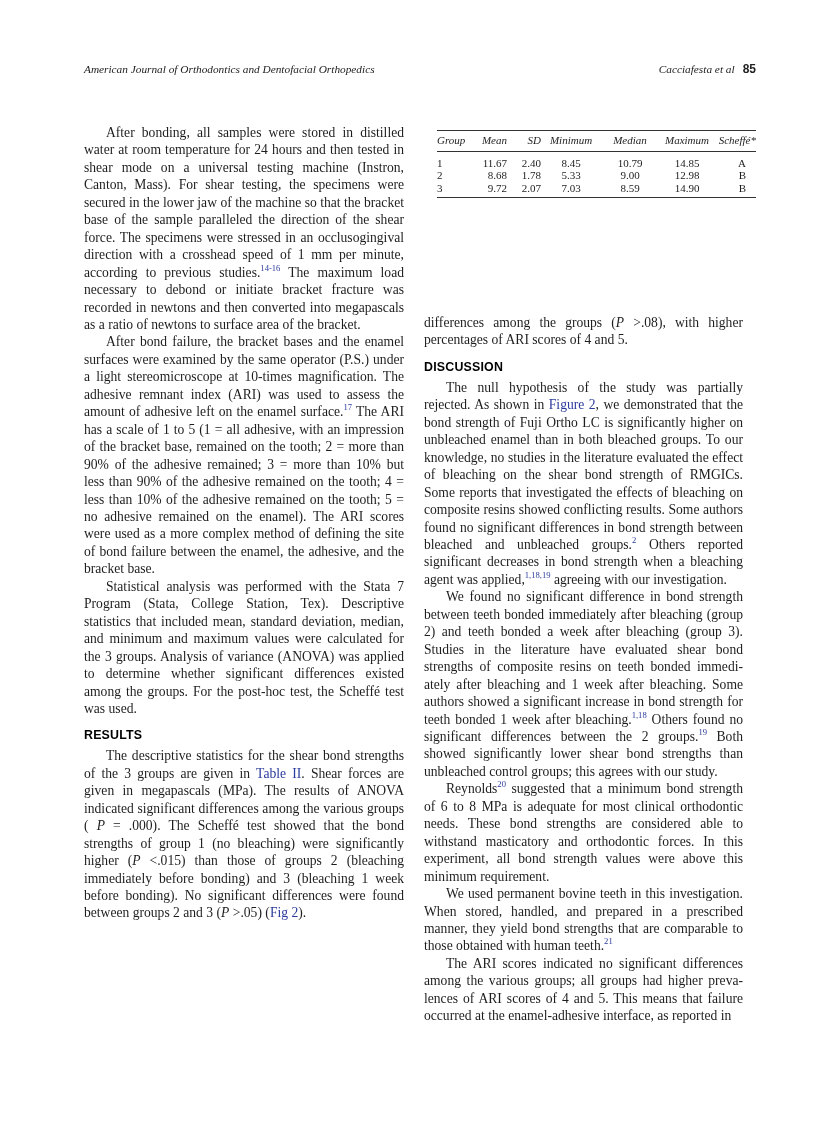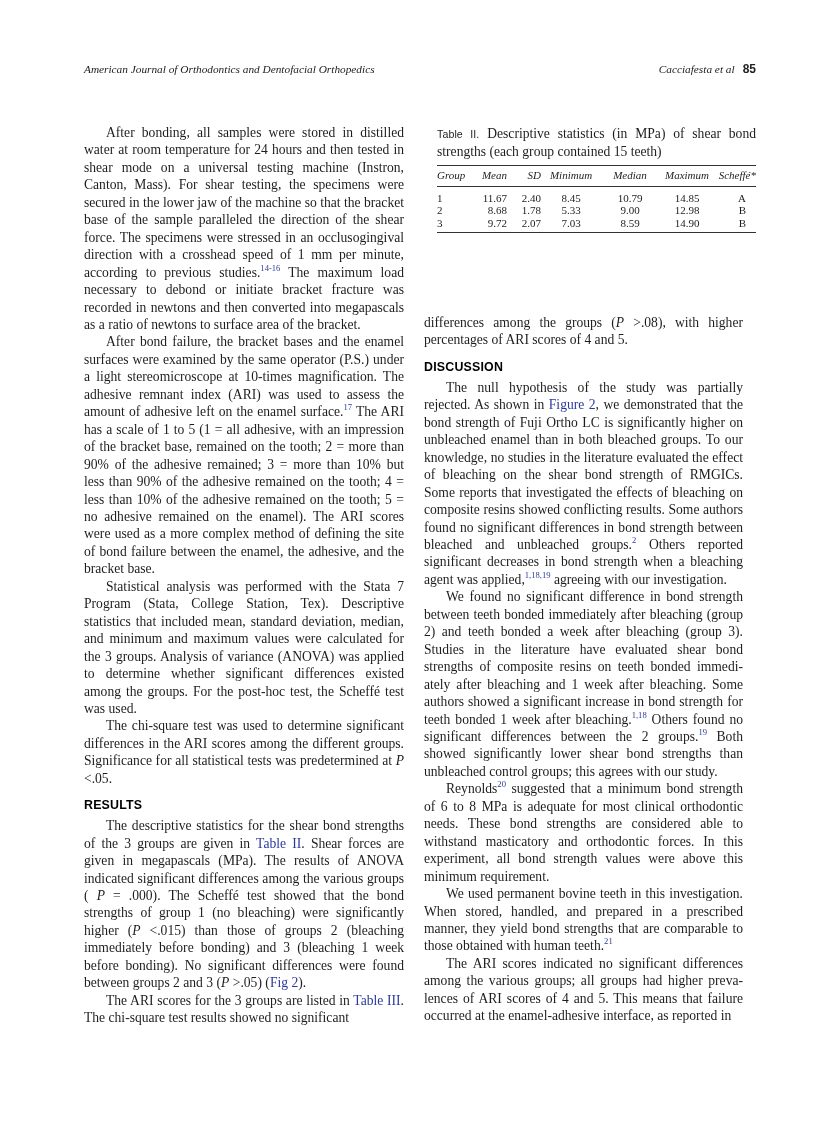--- a/index.html
+++ b/index.html
@@ -53,28 +53,25 @@
     </div>
     <div class="right">
       <span>Cacciafesta et al</span><span class="pageno">85</span>
     </div>
   </div>
 
   <div class="col col-left">
     <p><span>After bonding, all samples were stored in distilled water at room temperature for 24 hours and then tested in shear mode on a universal testing machine (Instron, Canton, Mass). For shear testing, the specimens were secured in the lower jaw of the machine so that the bracket base of the sample paralleled the direction of the shear force. The specimens were stressed in an occlusogingival direction with a crosshead speed of 1 mm per minute, according to previous studies.</span><sup class="link">14-16</sup><span> The maximum load necessary to debond or initiate bracket fracture was recorded in newtons and then converted into megapascals as a ratio of newtons to surface area of the bracket.</span></p>
     <p><span>After bond failure, the bracket bases and the enamel surfaces were examined by the same operator (P.S.) under a light stereomicroscope at 10-times magnification. The adhesive remnant index (ARI) was used to assess the amount of adhesive left on the enamel surface.</span><sup class="link">17</sup><span> The ARI has a scale of 1 to 5 (1 = all adhesive, with an impression of the bracket base, remained on the tooth; 2 = more than 90% of the adhesive remained; 3 = more than 10% but less than 90% of the adhesive remained on the tooth; 4 = less than 10% of the adhesive remained on the tooth; 5 = no adhesive remained on the enamel). The ARI scores were used as a more complex method of defining the site of bond failure between the enamel, the adhesive, and the bracket base.</span></p>
     <p>Statistical analysis was performed with the Stata 7 Program (Stata, College Station, Tex). Descriptive statistics that included mean, standard deviation, me­dian, and minimum and maximum values were calcu­lated for the 3 groups. Analysis of variance (ANOVA) was applied to determine whether significant differ­ences existed among the groups. For the post-hoc test, the Scheffé test was used.</p>
-    <p><span>The chi-square test was used to determine signifi­cant differences in the ARI scores among the different groups. Significance for all statistical tests was prede­termined at </span><i>P</i><span> &lt;.05.</span></p>
     <h2>RESULTS</h2>
     <p><span>The descriptive statistics for the shear bond strengths of the 3 groups are given in </span><span class="link">Table II</span><span>. Shear forces are given in megapascals (MPa). The results of ANOVA indicated significant differences among the various groups ( </span><i>P</i><span> = .000). The Scheffé test showed that the bond strengths of group 1 (no bleaching) were significantly higher (</span><i>P</i><span> &lt;.015) than those of groups 2 (bleaching immediately before bonding) and 3 (bleach­ing 1 week before bonding). No significant differences were found between groups 2 and 3 (</span><i>P</i><span> &gt;.05) (</span><span class="link">Fig 2</span><span>).</span></p>
-    <p><span>The ARI scores for the 3 groups are listed in </span><span class="link">Table III</span><span>. The chi-square test results showed no significant</span></p>
   </div>
 
   <div class="table-block">
-    <div class="table-caption"><span class="label">Table II.</span> <span>Descriptive statistics (in MPa) of shear bond strengths (each group contained 15 teeth)</span></div>
     <table class="stats">
       <thead>
         <tr>
           <th class="c-group">Group</th>
           <th class="c-mean">Mean</th>
           <th class="c-sd">SD</th>
           <th class="c-min">Minimum</th>
           <th class="c-med">Median</th>
           <th class="c-max">Maximum</th>
           <th class="c-sch">Scheffé*</th>

